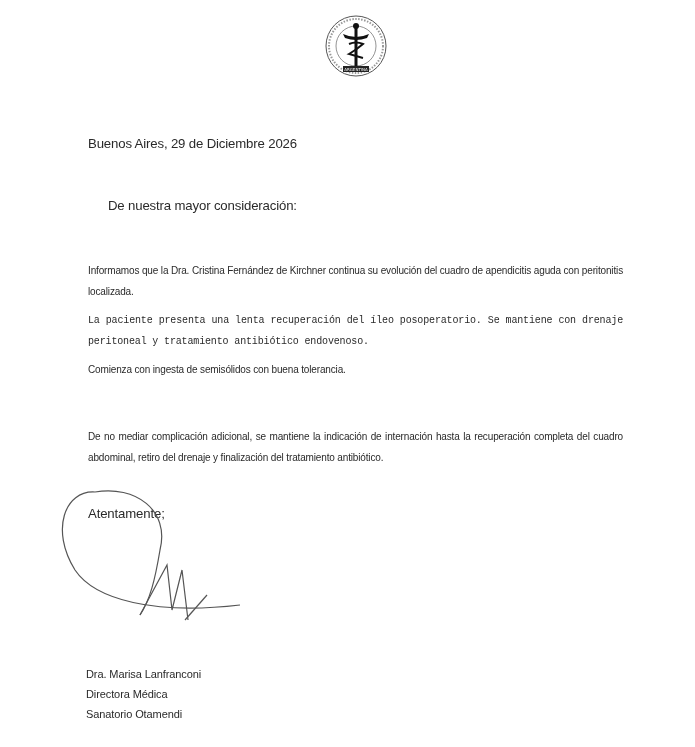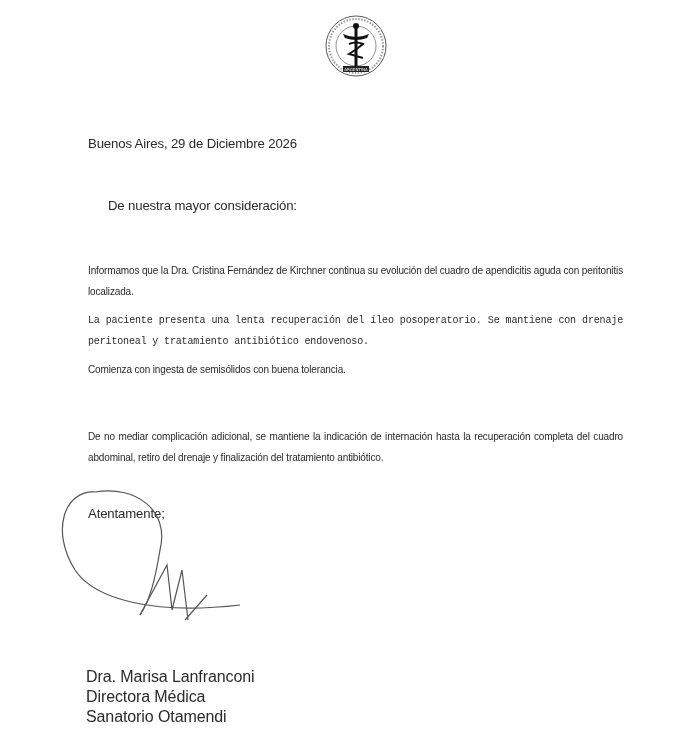--- a/index.html
+++ b/index.html
@@ -4,21 +4,21 @@
 <style>
   html, body { margin:0; padding:0; }
   body {
     width:695px; height:747px; background:#ffffff; position:relative; overflow:hidden;
     font-family: "Liberation Sans", "DejaVu Sans", sans-serif; color:#2a2a2a;
   }
   .logo { position:absolute; left:321px; top:14px; width:70px; height:68px; }
   .text { position:absolute; font-size:13.2px; letter-spacing:-0.15px; }
   .para { position:absolute; left:88px; width:535px; font-size:10px; line-height:21px; text-align:justify; letter-spacing:-0.15px; }
   .sig { position:absolute; left:55px; top:490px; width:200px; height:150px; }
-  .sigline { position:absolute; left:86px; font-size:16px; letter-spacing:-0.1px; }
+  .sigline { position:absolute; left:86px; font-size:11px; letter-spacing:-0.1px; }
 </style>
 </head>
 <body>
 
 <div class="logo">
   <svg width="70" height="68" viewBox="0 0 70 68">
     <circle cx="35" cy="32" r="30" fill="none" stroke="#555" stroke-width="1"></circle>
     <circle cx="35" cy="32" r="20" fill="none" stroke="#777" stroke-width="0.8"></circle>
     <circle cx="35" cy="32" r="27" fill="none" stroke="#999" stroke-width="2" stroke-dasharray="1.5 1.5"></circle>
     <rect x="33.5" y="12" width="3" height="40" fill="#111"></rect>

